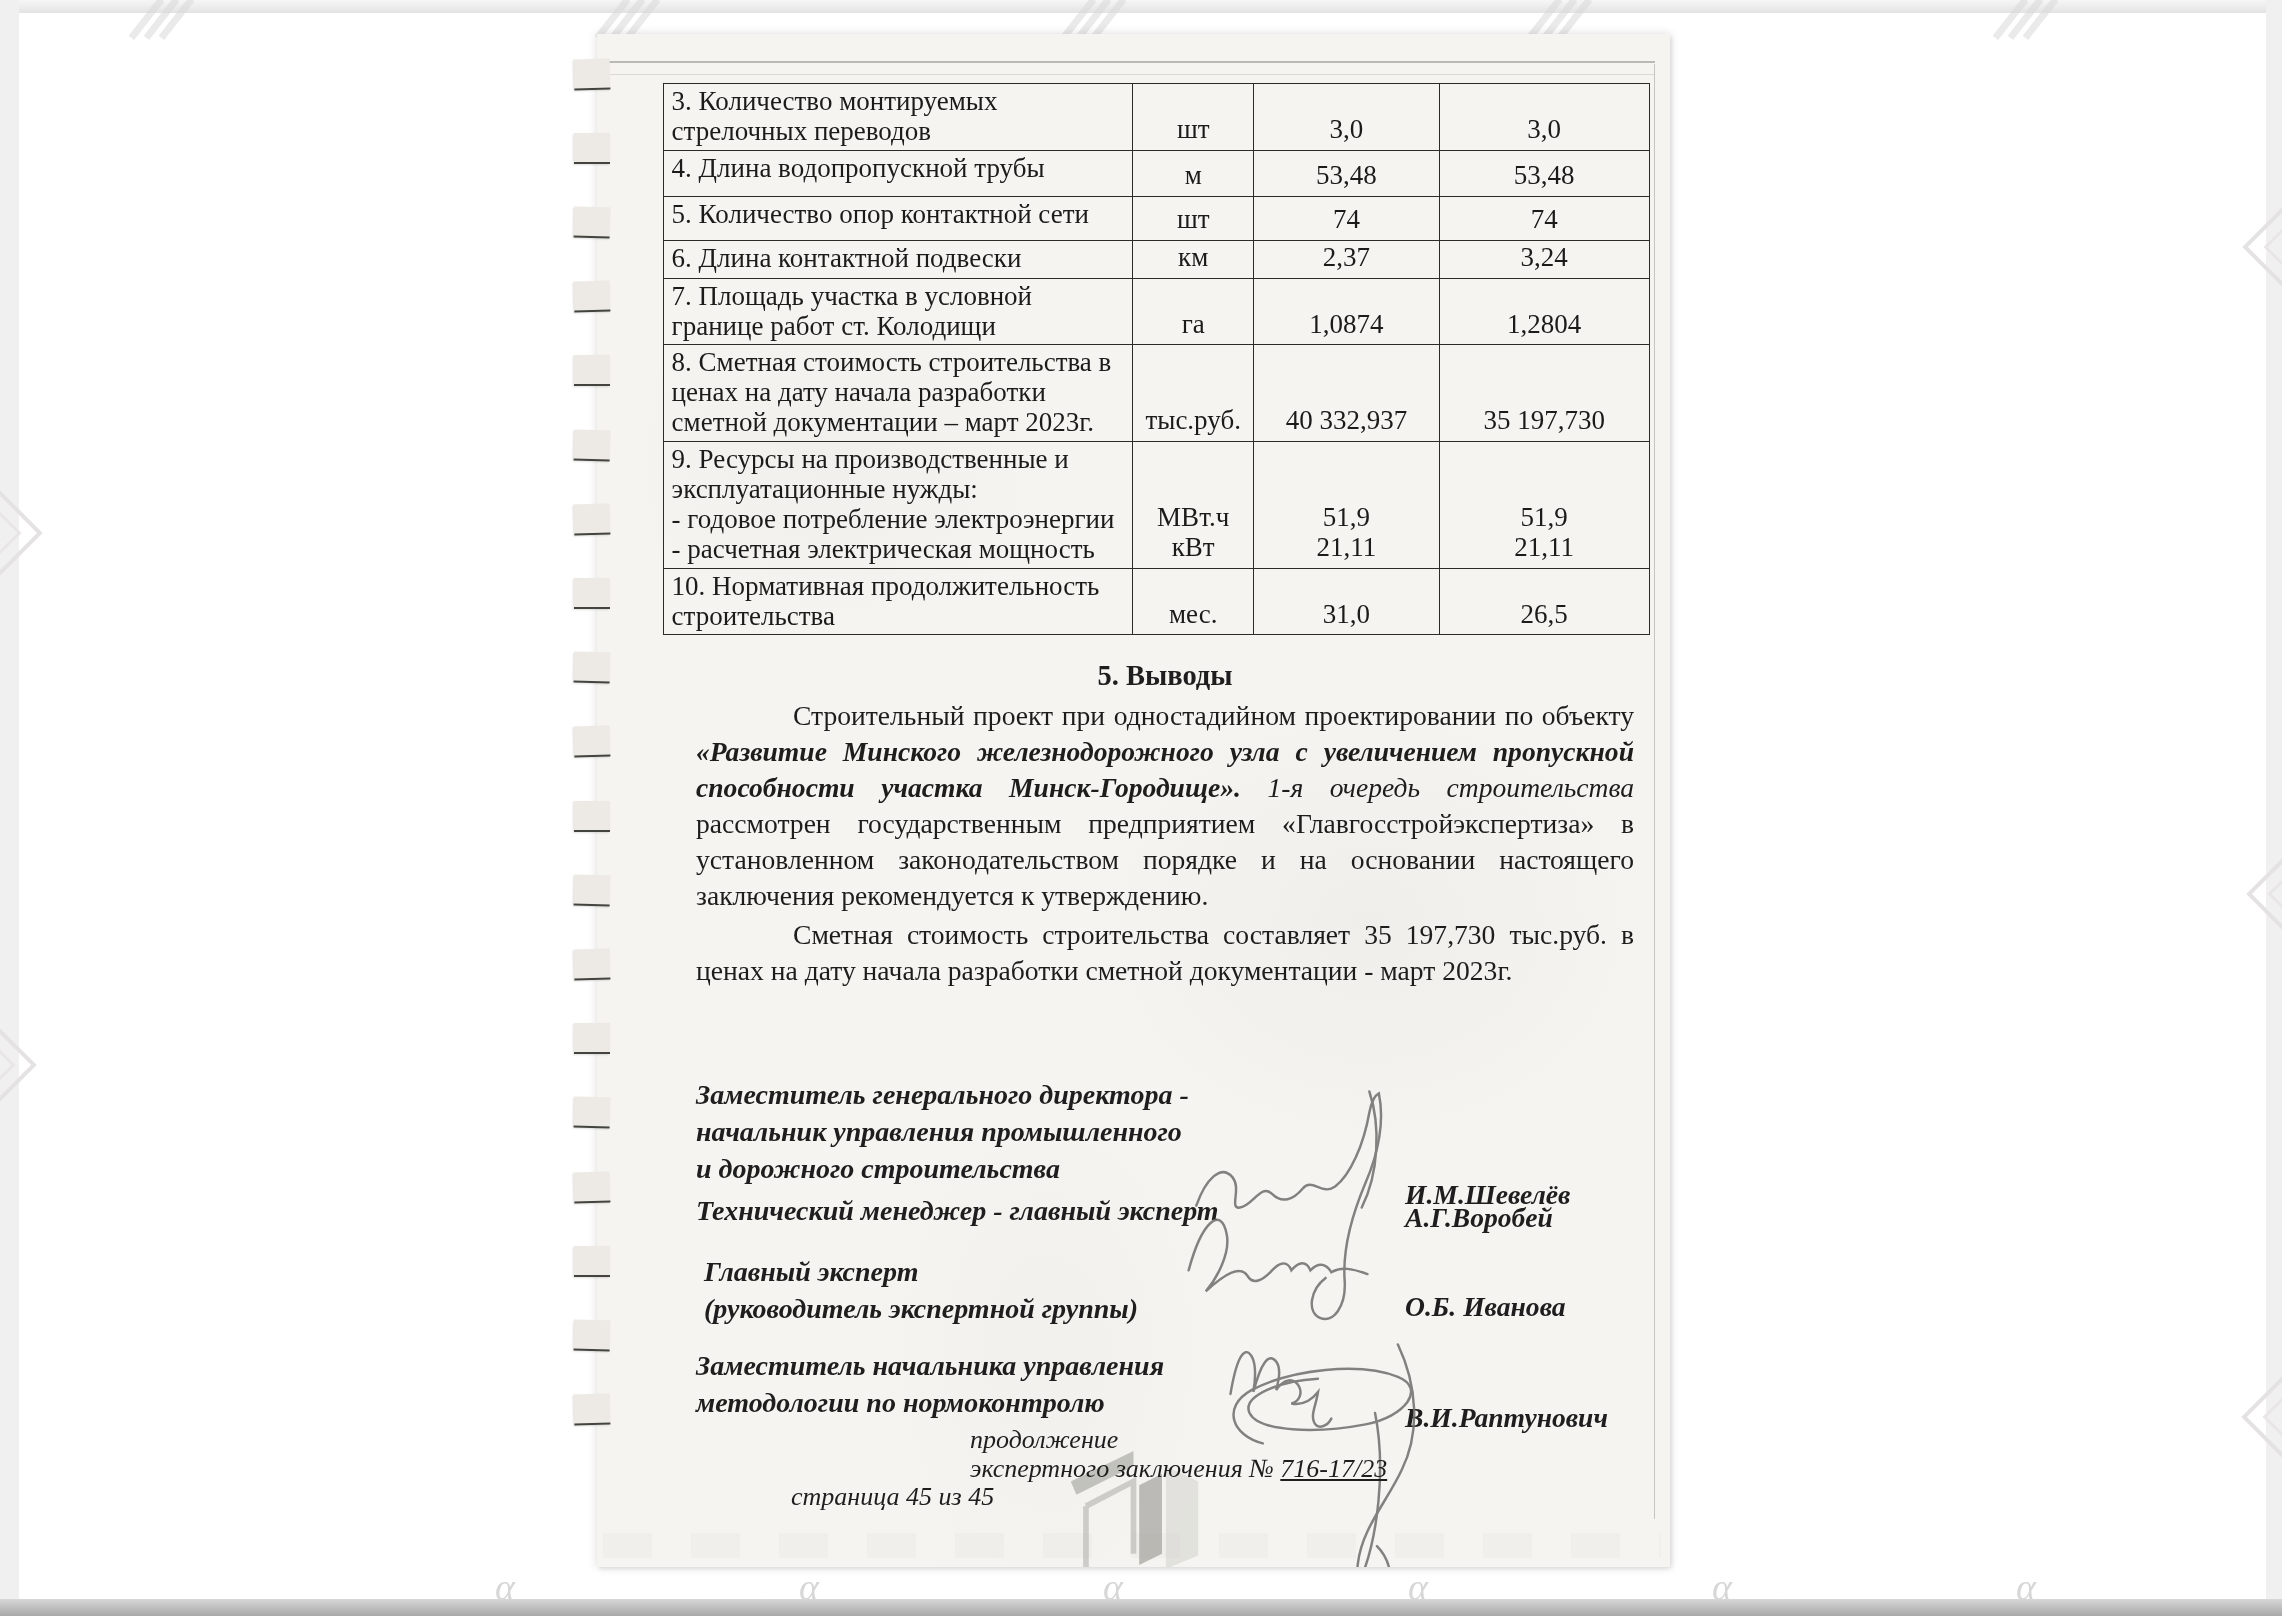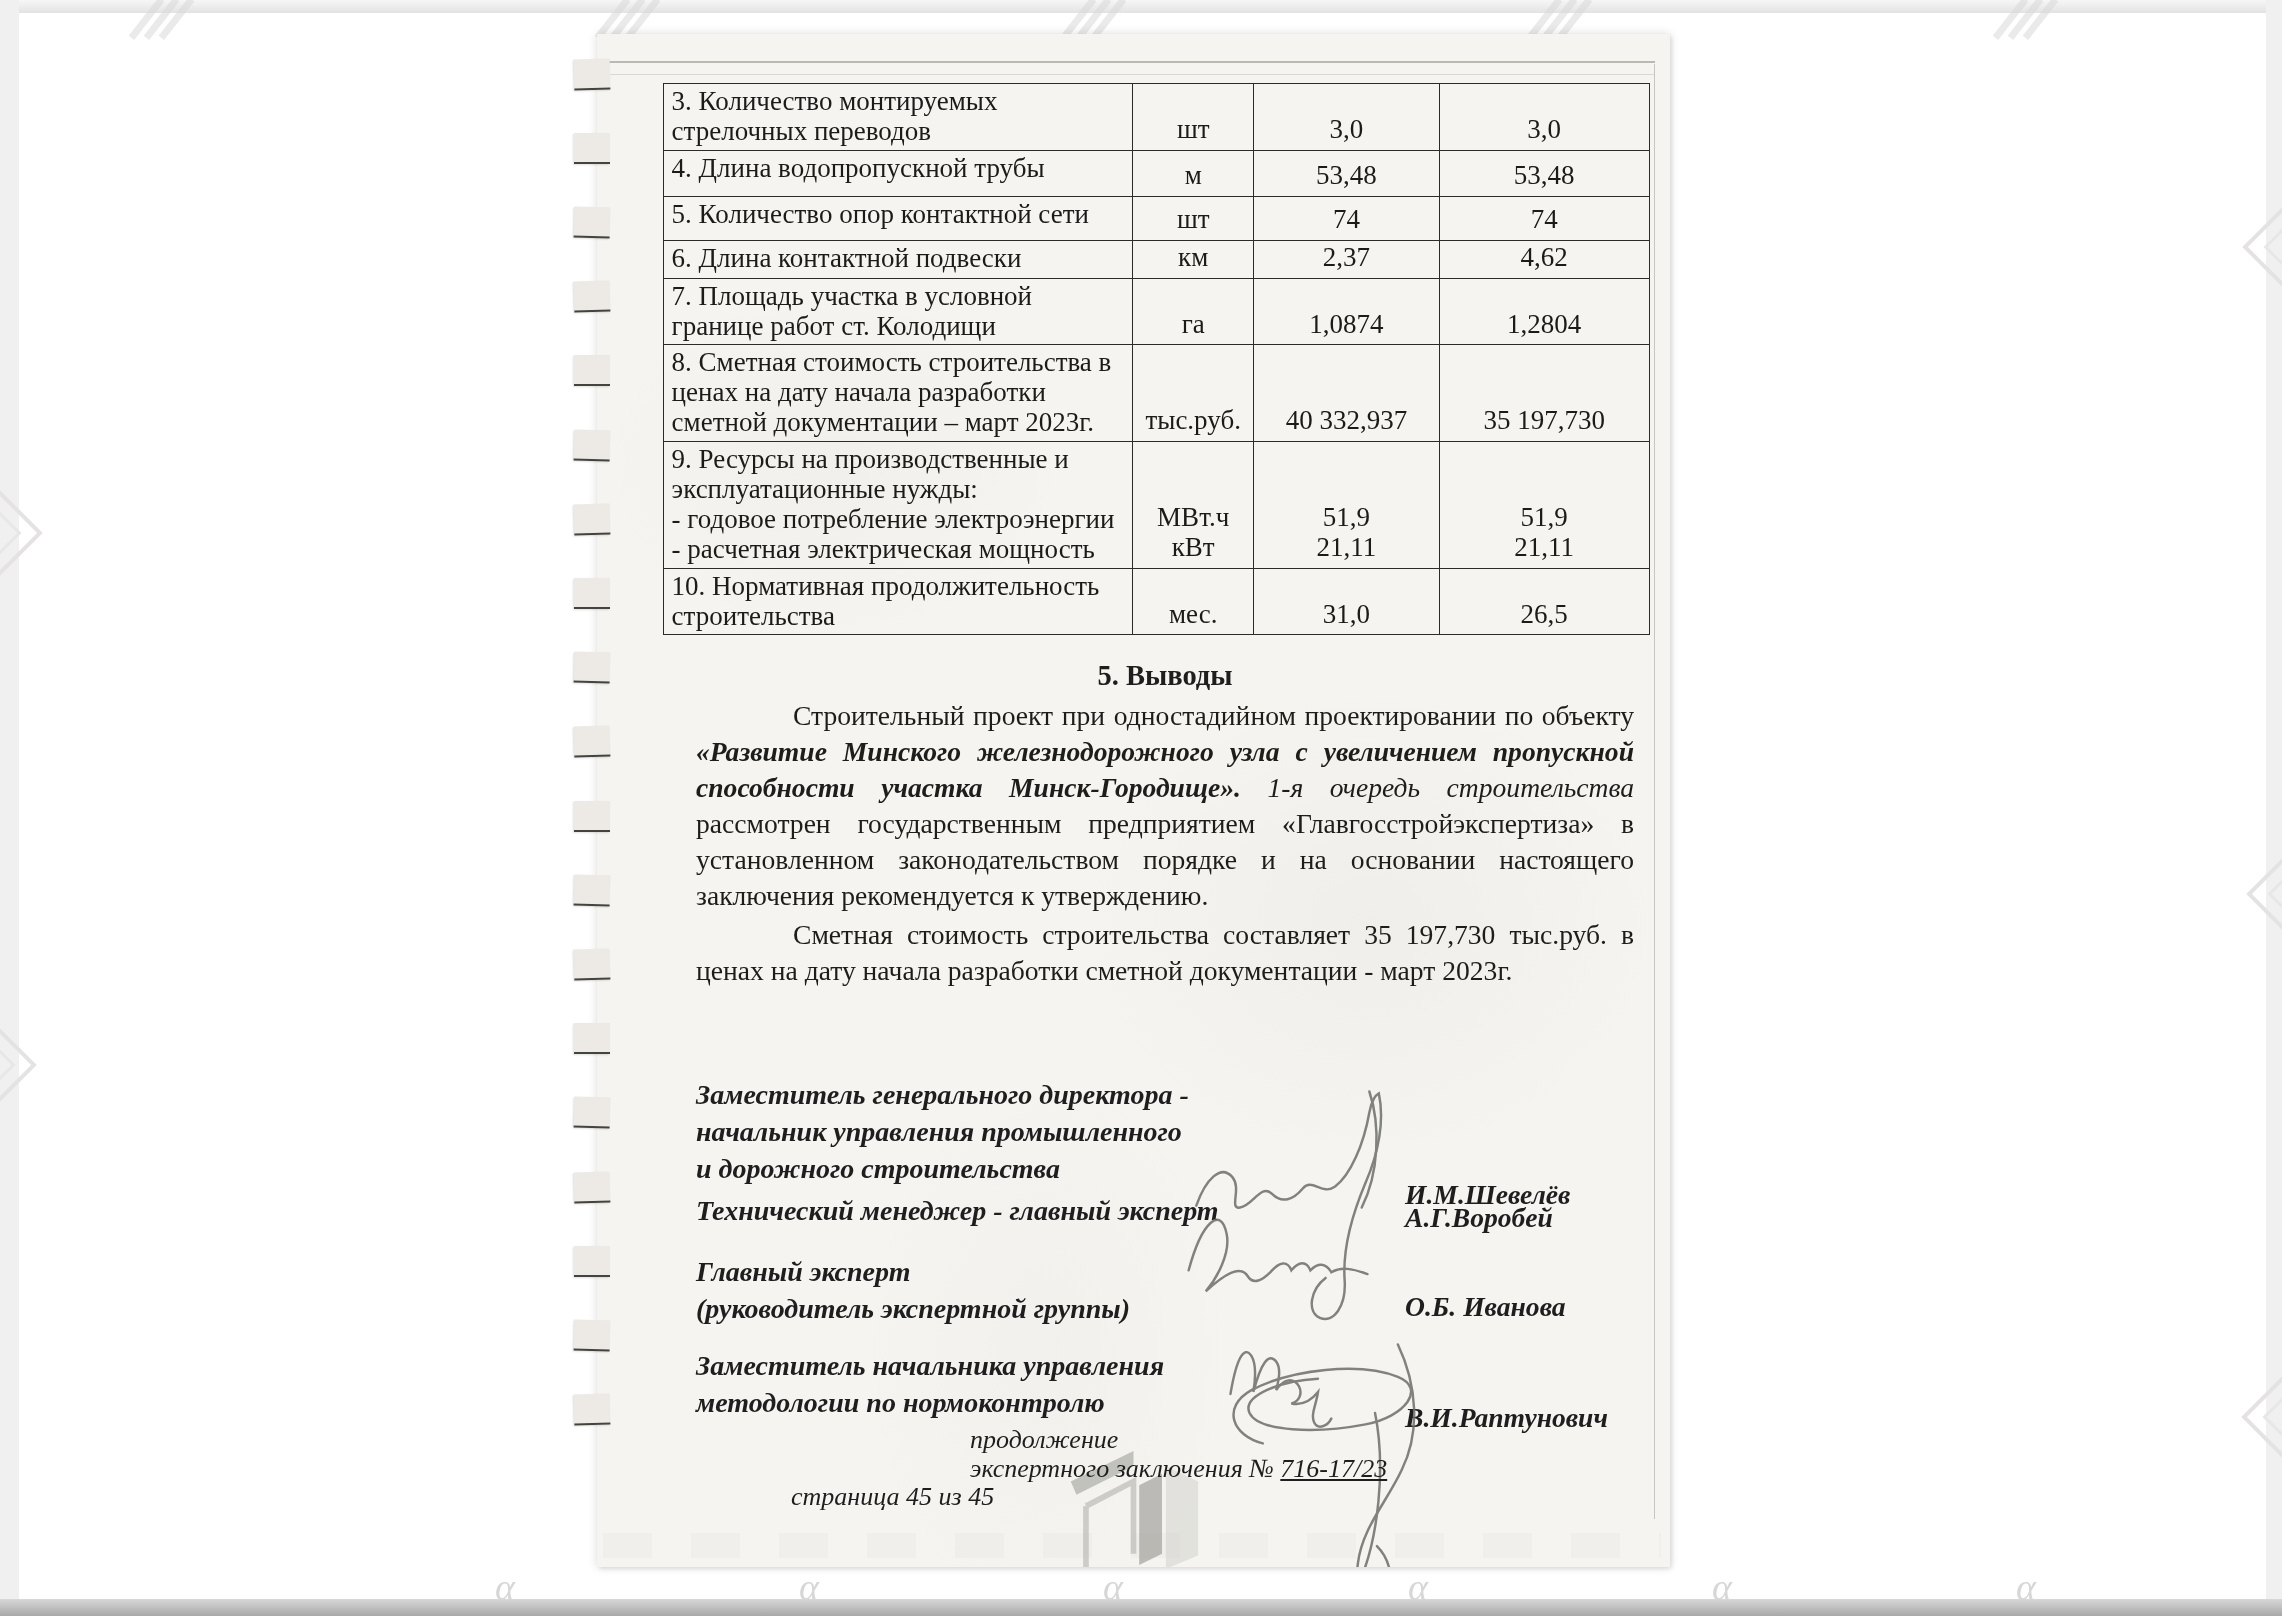--- a/index.html
+++ b/index.html
@@ -162,21 +162,21 @@
     <tr class="r3">
       <td class="c-name">5. Количество опор контактной сети</td>
       <td class="c-unit">шт</td>
       <td class="c-v1">74</td>
       <td class="c-v2">74</td>
     </tr>
     <tr class="r4">
       <td class="c-name">6. Длина контактной подвески</td>
       <td class="c-unit">км</td>
       <td class="c-v1">2,37</td>
-      <td class="c-v2">4,62</td>
+      <td class="c-v2">3,24</td>
     </tr>
     <tr class="r5">
       <td class="c-name">7. Площадь участка в условной границе работ ст. Колодищи</td>
       <td class="c-unit">га</td>
       <td class="c-v1">1,0874</td>
       <td class="c-v2">1,2804</td>
     </tr>
     <tr class="r6">
       <td class="c-name">8. Сметная стоимость строительства в ценах на дату начала разработки сметной документации – март 2023г.</td>
       <td class="c-unit">тыс.руб.</td>
@@ -211,21 +211,21 @@
 
 
   <div class="sig-title" style="top:1042px;">Заместитель генерального директора -
 начальник управления промышленного
 и дорожного строительства</div>
   <div class="sig-name" style="top:1145px;">И.М.Шевелёв</div>
 
   <div class="sig-title" style="top:1158px;">Технический менеджер - главный эксперт</div>
   <div class="sig-name" style="top:1168px;">А.Г.Воробей</div>
 
-  <div class="sig-title" style="top:1219px;">Главный эксперт
+  <div class="sig-title" style="top:1219px;margin-left:8px;">Главный эксперт
 (руководитель экспертной группы)</div>
   <div class="sig-name" style="top:1257px;">О.Б. Иванова</div>
 
   <div class="sig-title" style="top:1313px;">Заместитель начальника управления
 методологии по нормоконтролю</div>
   <div class="sig-name" style="top:1368px;">В.И.Раптунович</div>
 
   <svg class="sig-svg" width="1073" height="1533" viewBox="0 0 1128 1612" fill="none">
     <g stroke="#6e6e6c" stroke-width="2.6" opacity="0.85" stroke-linecap="round">
       <path d="M 630 1232 c 10 -28 26 -44 38 -30 c 10 12 -4 34 8 32 c 14 -2 22 -26 34 -14 c 10 10 22 6 32 -6 c 10 -12 20 8 34 -2 c 16 -12 30 -44 36 -78 c 2 -10 6 -18 10 -20 c 6 28 0 62 -14 94 c -16 38 -24 72 -22 102 c 2 28 -12 46 -26 40 c -14 -6 -10 -30 6 -42"></path>

